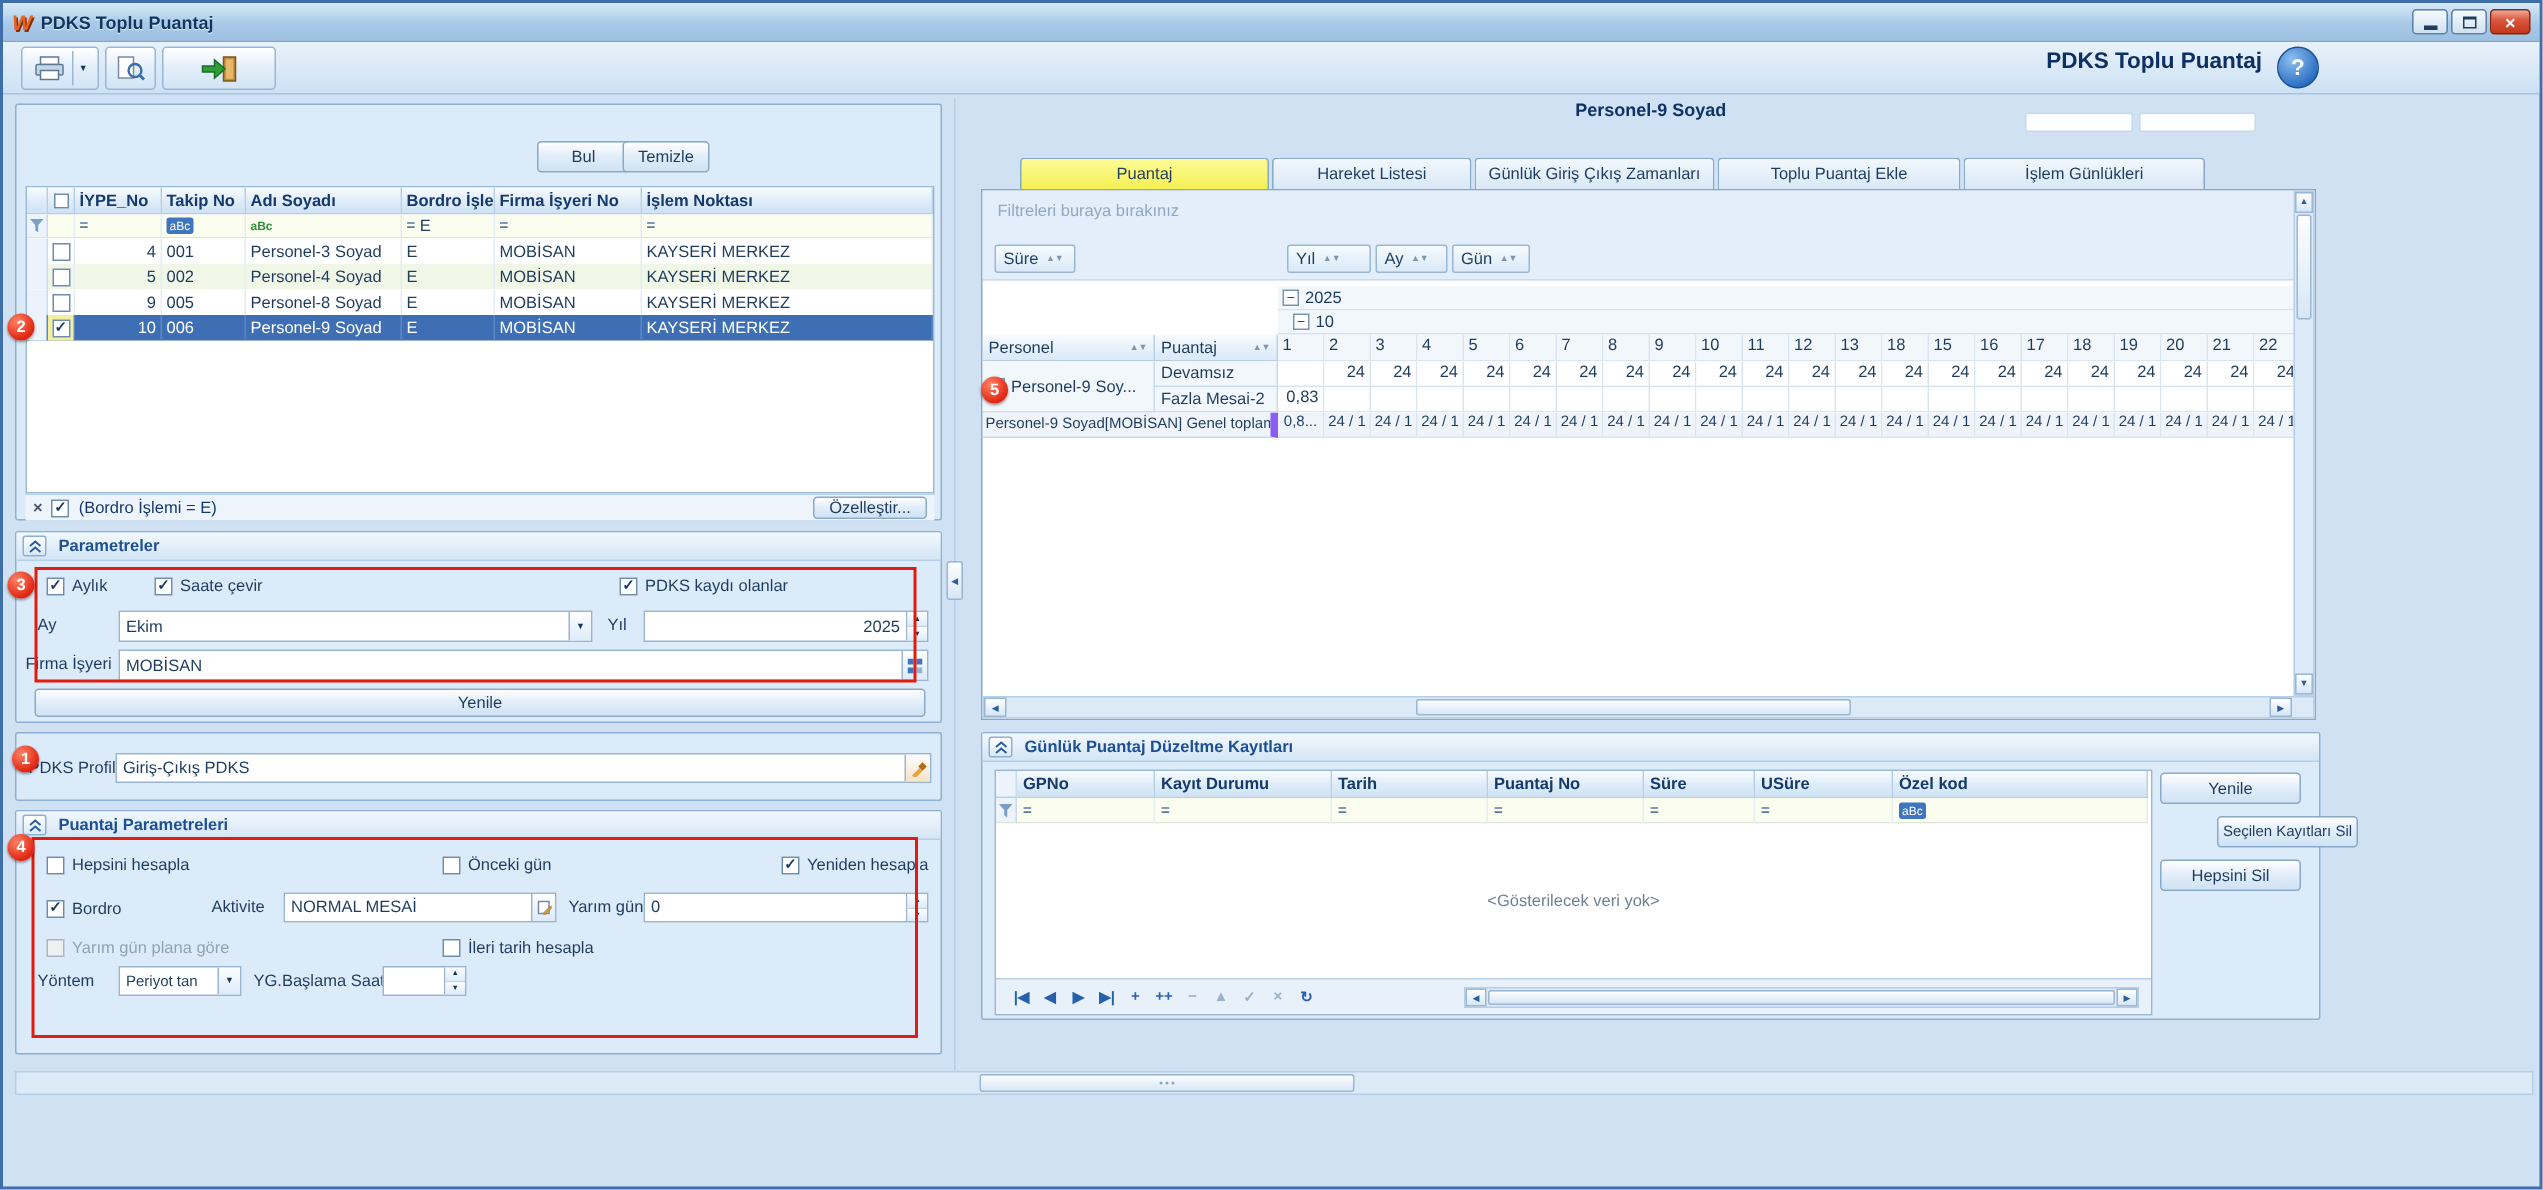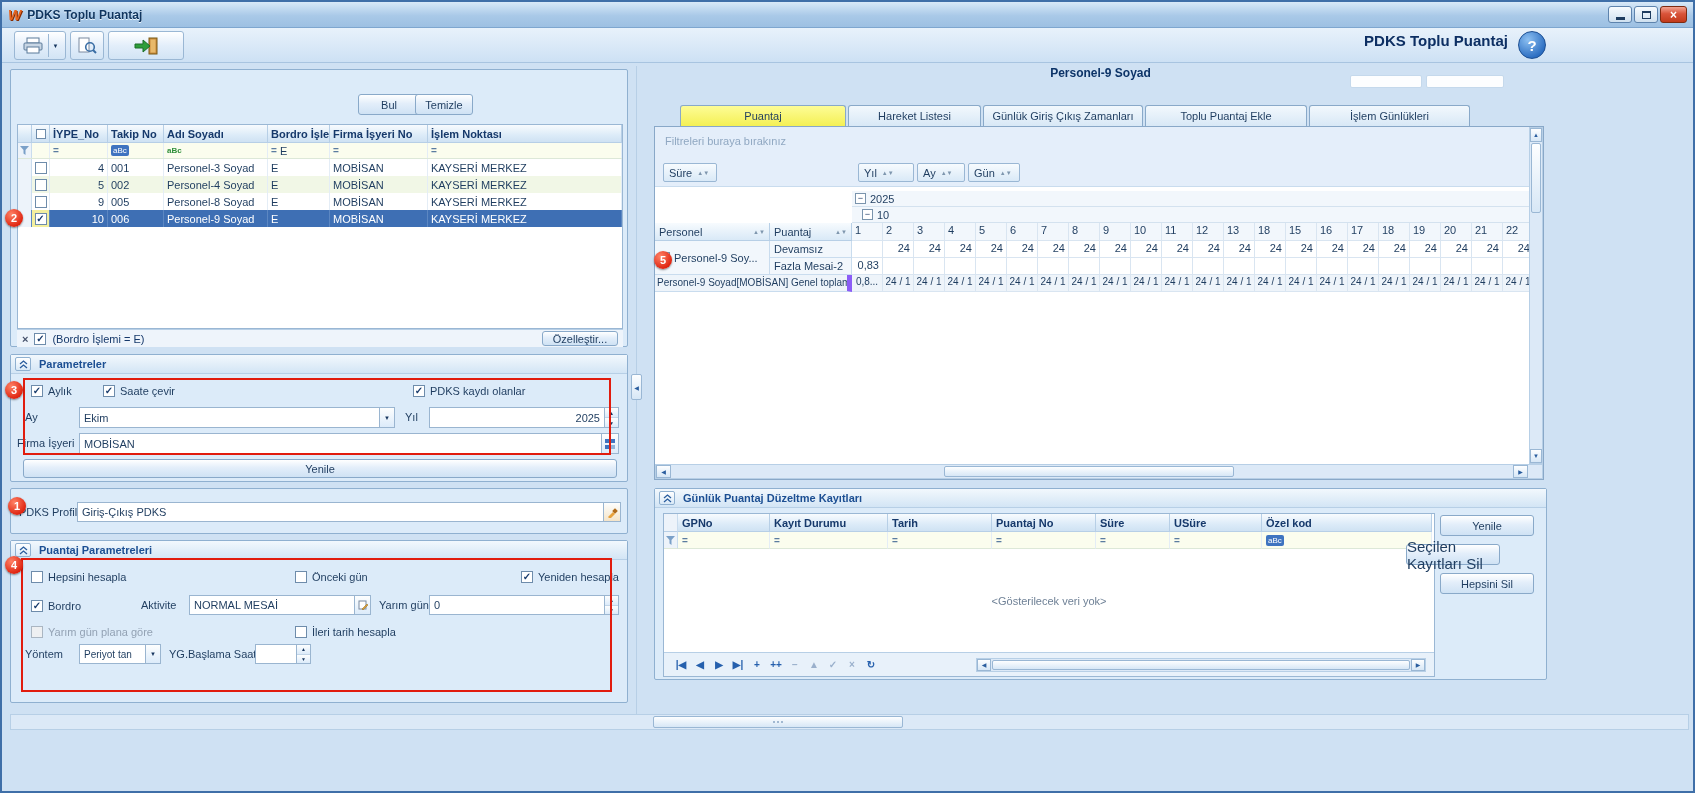--- a/index.html
+++ b/index.html
@@ -652,21 +652,21 @@
           </div>
         <div class="sbtrack" style="position:relative;margin-left:auto;width:450px;height:14px;">
           <div class="sbarrow" style="position:absolute;left:0;top:0;bottom:0;width:14px;">◀</div>
           <div class="sbthumb" style="position:absolute;left:15px;right:15px;top: 1px;bottom:1px;"></div>
           <div class="sbarrow" style="position:absolute;right:0;top:0;bottom:0;width:14px;">▶</div>
         </div>
       </div>
     </div>
 
     <div class="abs btn" style="left:785px;top:26px;width:94px;height:21px;">Yenile</div>
-    <div class="abs btn" style="left:751px;top:55px;width:94px;height:21px;font-size:15px;">Seçilen Kayıtları Sil</div>
+    <div class="abs btn" style="left:823px;top:55px;width:94px;height:21px;font-size:10px;">Seçilen Kayıtları Sil</div>
     <div class="abs btn" style="left:785px;top:84px;width:94px;height:21px;">Hepsini Sil</div>
   </div>
 
   <div class="abs sbtrack" style="left:8px;top:712px;width:1679px;height:16px;">
     <div class="sbthumb" style="position:absolute;left:642px;top:1px;bottom:1px;width:250px;">
       <span class="gripdot"></span>
         <span class="gripdot"></span>
         <span class="gripdot"></span>
     </div>
   </div>

